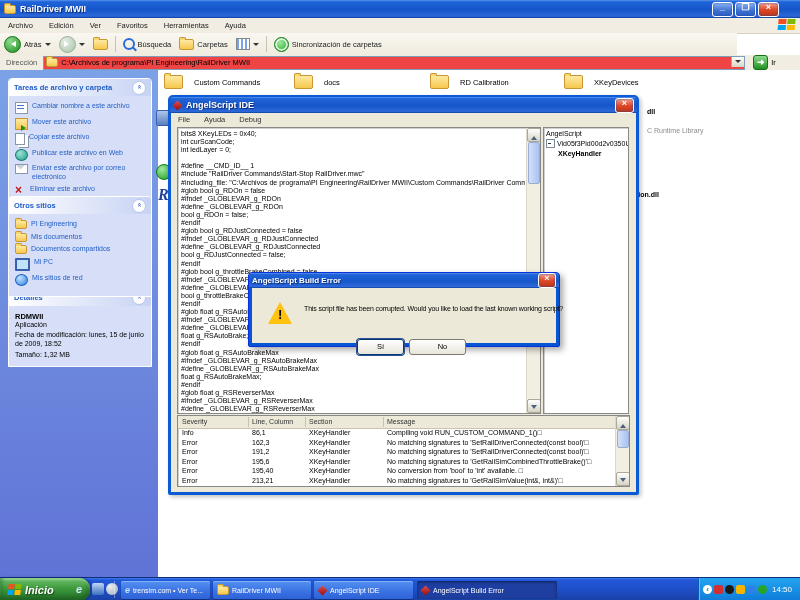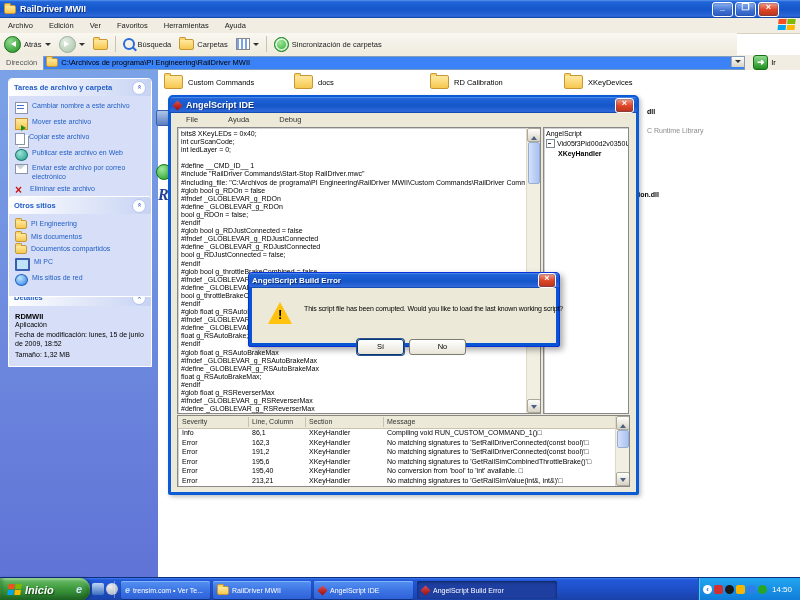--- a/index.html
+++ b/index.html
@@ -37,21 +37,21 @@
   .circ-fwd::after{content:"";position:absolute;right:3px;top:4px;border:3px solid transparent;border-left:5px solid #fff;}
   .caret{width:0;height:0;border:3px solid transparent;border-top:3px solid #333;margin-top:3px;}
   .mag{width:8px;height:8px;border:2px solid #2A6DD9;border-radius:50%;position:relative;}
   .mag::after{content:"";position:absolute;width:5px;height:2px;background:#2A6DD9;transform:rotate(45deg);right:-4px;bottom:-2px;}
   .grid-ic{width:12px;height:10px;border:1px solid #888;
     background:repeating-linear-gradient(90deg,#7AA2E8 0 2px,#fff 2px 4px);}
   .sync-ic{width:13px;height:13px;border-radius:50%;background:radial-gradient(circle at 40% 35%,#9FE89F,#14A014);
     border:1px solid #0E7A0E;box-shadow:inset 0 0 0 2px rgba(255,255,255,.75);}
   .ex-addr{left:0;top:55px;width:800px;height:15px;background:#F1EDE2;border-bottom:1px solid #B9B5A4;
     display:flex;align-items:center;font-size:7.5px;color:#555;}
-  .addr-input{position:relative;margin-left:6px;width:698px;height:12px;background:#3b82f6;border:1px solid #7F9DB9;
+  .addr-input{position:relative;margin-left:6px;width:698px;height:12px;background:#ef4444;border:1px solid #7F9DB9;
     display:flex;align-items:center;gap:3px;padding-left:2px;font-size:7.5px;color:#000;}
   .addr-dd{position:absolute;right:0;top:0;width:12px;height:10px;background:linear-gradient(180deg,#FDFDFB,#D8D3C3);
     border-left:1px solid #ACA899;display:flex;justify-content:center;}
   .go-ic{width:13px;height:13px;border-radius:3px;background:linear-gradient(180deg,#8FDB8F,#1F8E1F);
     border:1px solid #157015;color:#fff;font-size:9px;line-height:12px;text-align:center;font-weight:bold;}
 
   
   .fld{position:relative;display:inline-block;width:13px;height:9px;flex:none;
     background:linear-gradient(180deg,#FFE9A0,#F6C84E);border:1px solid #C89632;border-radius:1px 2px 2px 2px;}
   .fld::before{content:"";position:absolute;top:-3px;left:-1px;width:5px;height:2px;background:#FBD86E;
@@ -82,34 +82,34 @@
   .si-mail::after{content:"";position:absolute;left:0;top:0;border:4px solid transparent;border-top:4px solid #C9D2DE;width:1px;}
   .si-del::after{content:"\00D7";color:#CC1111;font-weight:bold;font-size:12px;line-height:10px;}
   .si-pc{width:11px;height:9px;border:2px solid #3A5FAF;background:#BFE4F9;border-radius:1px;}
   .si-net{border-radius:50%;background:radial-gradient(circle at 35% 30%,#BFE4F9,#2E7FE8);border:1px solid #1B5FC0;}
   .details-body{color:#000;}
   .details-body .dname{font-weight:bold;font-size:7.5px;}
   .details-body .dline{margin-top:3px;line-height:8.5px;}
 
   
   .ex-files{left:158px;top:70px;width:642px;height:507px;background:#fff;}
-  .tile{position:absolute;display:flex;align-items:center;gap:5px;font-size:7.5px;color:#000;}
+  .tile{position:absolute;display:flex;align-items:center;gap:11px;font-size:7.5px;color:#000;}
   .frag{position:absolute;font-size:7px;color:#000;font-weight:bold;white-space:nowrap;}
   .frag.gray{color:#8a8a8a;font-weight:normal;}
   .picon1{left:-2px;top:40px;width:16px;height:14px;border-radius:2px;background:linear-gradient(180deg,#AFC6E8,#5A7FC0);border:1px solid #3A5FAF;}
   .picon2{left:-2px;top:94px;width:14px;height:14px;border-radius:50%;background:radial-gradient(circle at 35% 30%,#9FE89F,#1F9A1F);border:1px solid #0E7A0E;}
   .plogo{left:0px;top:116px;font-family:"Liberation Serif",serif;font-style:italic;font-weight:bold;font-size:16px;color:#23409A;}
 
   
   .ide{left:168px;top:95px;width:465px;height:394px;background:#ECE9D8;border:3px solid #0A5BD5;
     border-radius:5px 5px 2px 2px;z-index:5;box-shadow:2px 2px 4px rgba(0,0,0,.25);}
   .ide-title{height:16px;margin:-1px -1px 0;border-radius:3px 3px 0 0;padding:0 3px;gap:4px;}
   .as-ic{width:9px;height:9px;background:linear-gradient(135deg,#E05050,#9A0A0A);transform:rotate(45deg) scale(.8);flex:none;}
   .ide-menu{height:13px;display:flex;align-items:center;font-size:7.5px;color:#333;background:#ECE9D8;}
-  .ide-menu span{padding:0 15px;}
+  .ide-menu span{padding:0 7px;}
   .ide-pane{position:absolute;background:#fff;border:1px solid #888;box-shadow:inset 1px 1px 0 #d0d0d0;}
   .code-pane{left:6px;top:29px;width:362px;height:285px;overflow:hidden;}
   .codelines{position:absolute;left:3px;top:2px;right:15px;font-size:7px;color:#000;}
   .cl{height:8.1px;white-space:pre;overflow:hidden;}
   .tree-pane{left:372px;top:29px;width:84px;height:285px;font-size:7px;color:#000;overflow:hidden;}
   .tree-pane .trow{display:flex;align-items:center;gap:2px;margin:2px 0 0 2px;white-space:nowrap;}
   .exp{width:7px;height:7px;border:1px solid #7A8A99;background:#fff;flex:none;position:relative;}
   .exp::after{content:"";position:absolute;left:1px;top:2.5px;width:3px;height:1px;background:#333;}
   .err-pane{left:6px;top:317px;width:451px;height:70px;overflow:hidden;font-size:7px;}
   .ehead{position:relative;height:12px;background:#ECE9D8;border-bottom:1px solid #C8C2AE;color:#333;}

